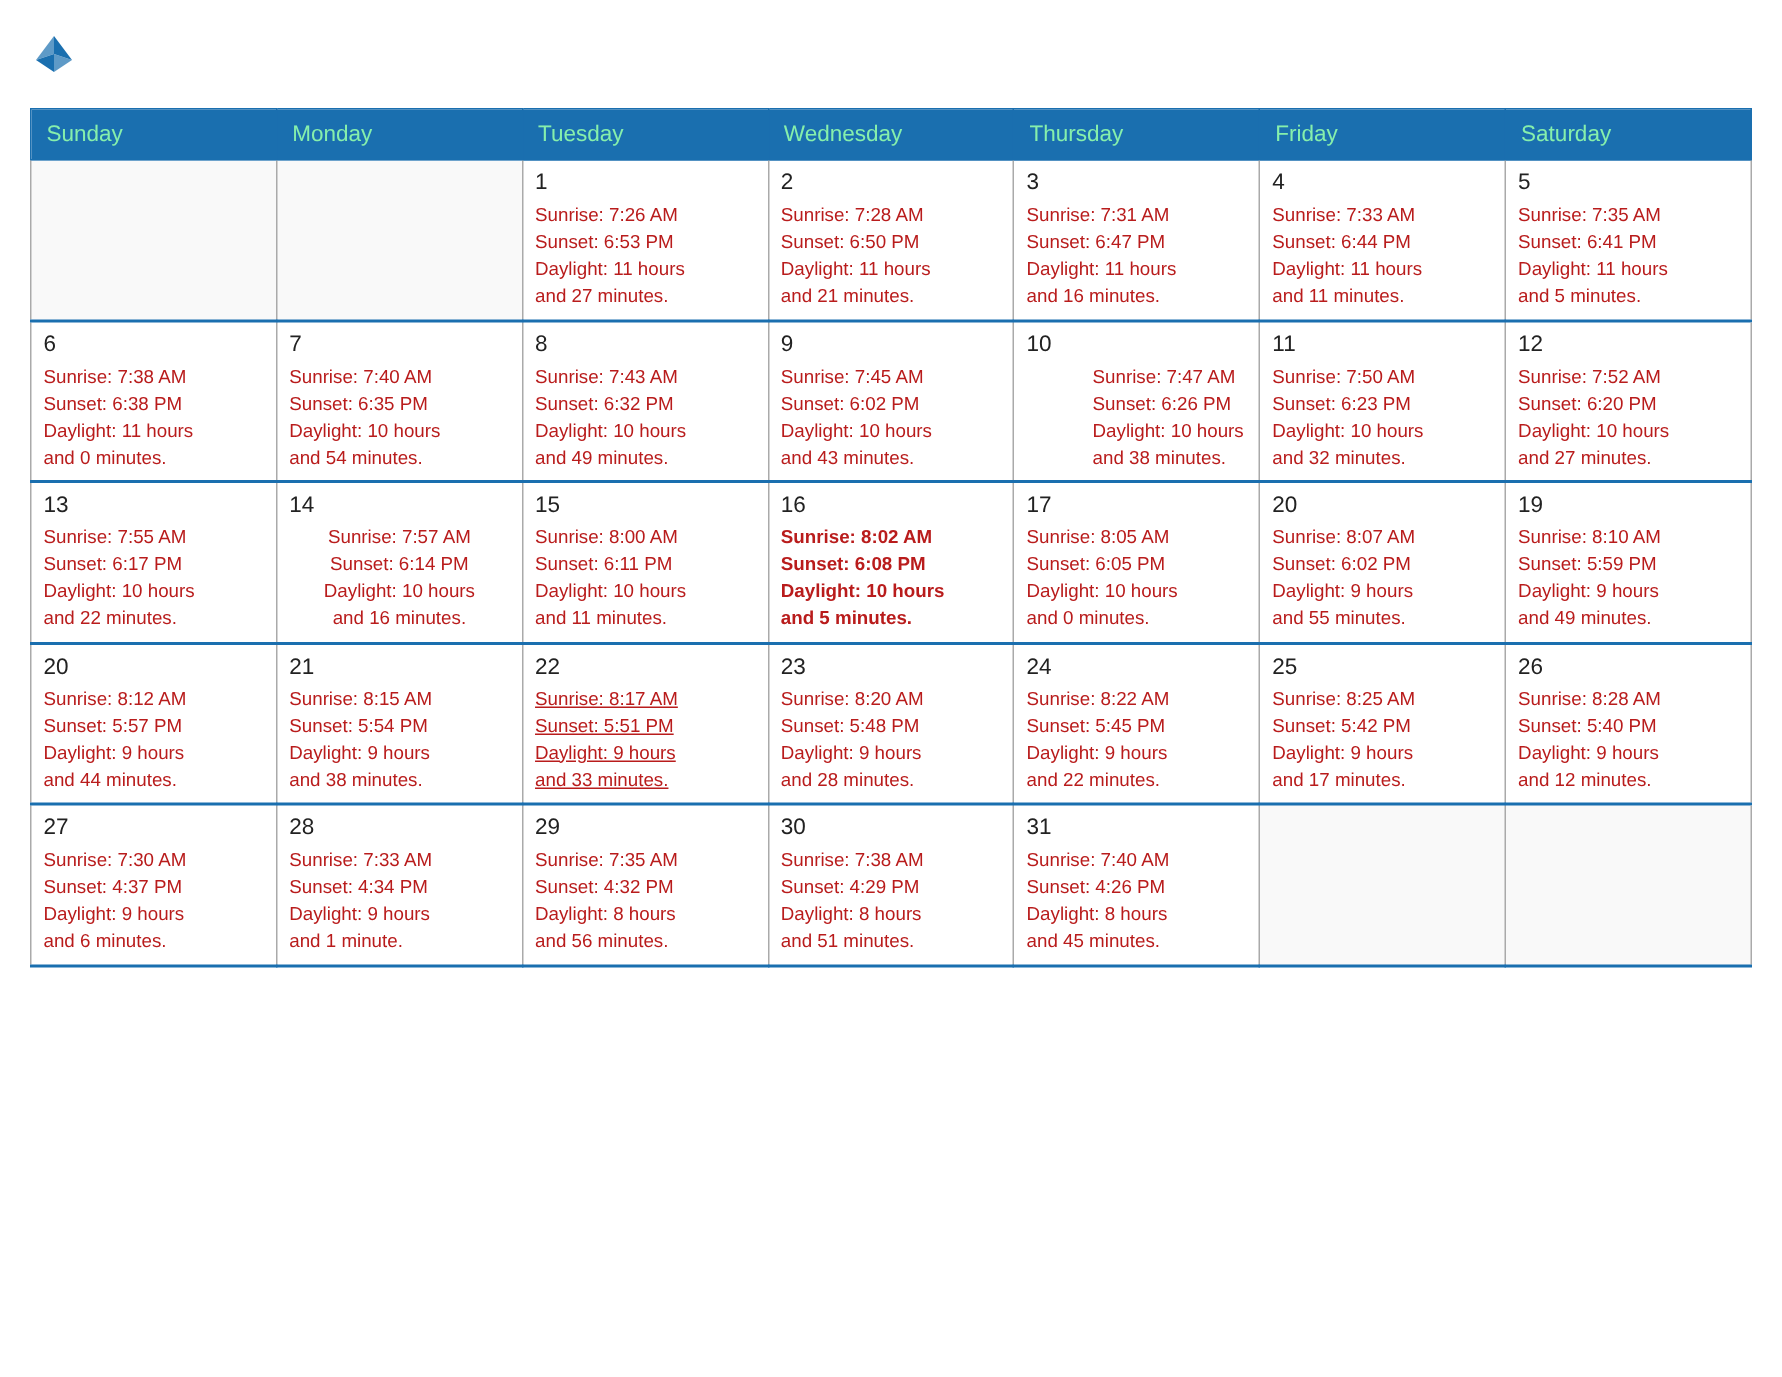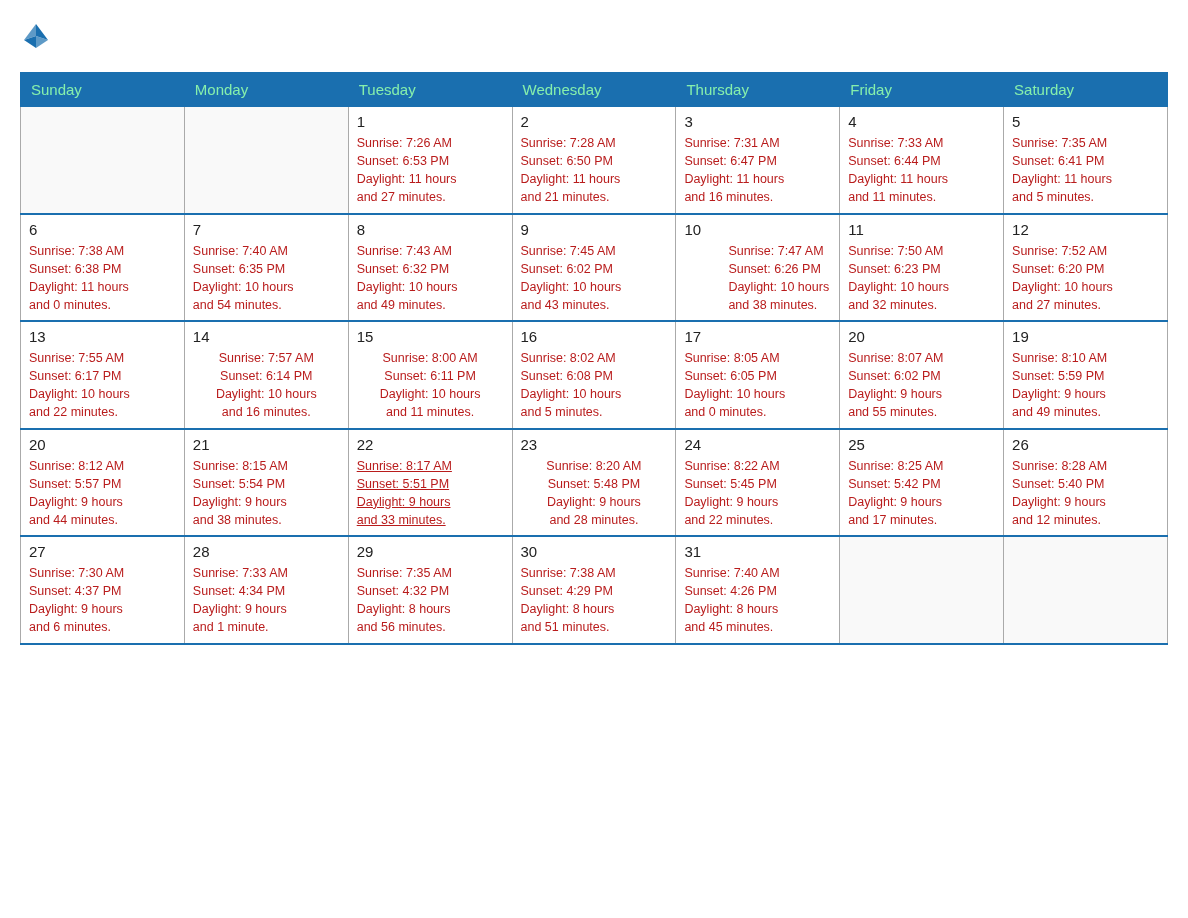--- a/index.html
+++ b/index.html
@@ -240,28 +240,28 @@
         </td>
         <td>
           <div class="day-number">14</div>
           <div class="day-info" style="white-space: pre-line; text-align: center;">Sunrise: 7:57 AM
 Sunset: 6:14 PM
 Daylight: 10 hours
 and 16 minutes.</div>
         </td>
         <td>
           <div class="day-number">15</div>
-          <div class="day-info" style="white-space: pre-line; text-align: center;">Sunrise: 8:00 AM
+          <div class="day-info" style="white-space: pre-line;">Sunrise: 8:00 AM
 Sunset: 6:11 PM
 Daylight: 10 hours
 and 11 minutes.</div>
         </td>
         <td>
           <div class="day-number">16</div>
-          <div class="day-info" style="white-space: pre-line;">Sunrise: 8:02 AM
+          <div class="day-info" style="white-space: pre-line; font-weight: bold;">Sunrise: 8:02 AM
 Sunset: 6:08 PM
 Daylight: 10 hours
 and 5 minutes.</div>
         </td>
         <td>
           <div class="day-number">17</div>
           <div class="day-info" style="white-space: pre-line;">Sunrise: 8:05 AM
 Sunset: 6:05 PM
 Daylight: 10 hours
 and 0 minutes.</div>
@@ -298,21 +298,21 @@
         </td>
         <td>
           <div class="day-number">22</div>
           <div class="day-info" style="white-space: pre-line; text-decoration: underline;">Sunrise: 8:17 AM
 Sunset: 5:51 PM
 Daylight: 9 hours
 and 33 minutes.</div>
         </td>
         <td>
           <div class="day-number">23</div>
-          <div class="day-info" style="white-space: pre-line; text-align: center;">Sunrise: 8:20 AM
+          <div class="day-info" style="white-space: pre-line;">Sunrise: 8:20 AM
 Sunset: 5:48 PM
 Daylight: 9 hours
 and 28 minutes.</div>
         </td>
         <td>
           <div class="day-number">24</div>
           <div class="day-info" style="white-space: pre-line;">Sunrise: 8:22 AM
 Sunset: 5:45 PM
 Daylight: 9 hours
 and 22 minutes.</div>

